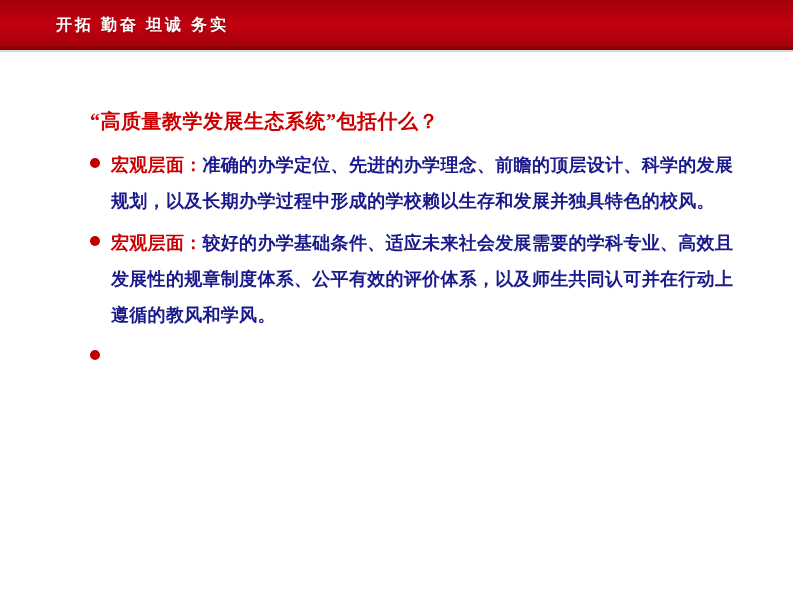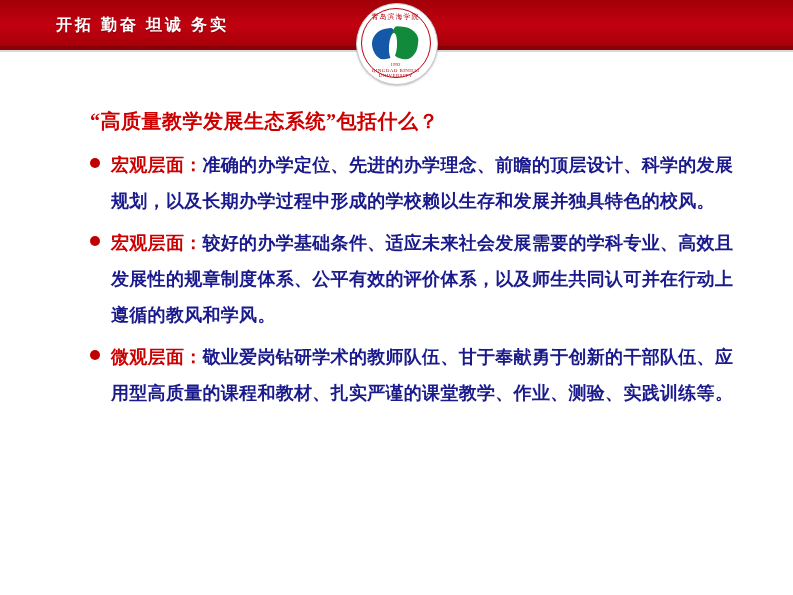--- a/index.html
+++ b/index.html
@@ -212,45 +212,33 @@
 <body>
 
 <div class="slide">
 
   <div class="banner"></div>
   <div class="banner-underline"></div>
   <div class="banner-thin"></div>
 
   <div class="motto motto-left">开拓 勤奋 坦诚 务实</div>
 
-  <div class="emblem-wrap">
-    <div class="emblem-disc"></div>
-    <div class="emblem-ring"></div>
-    <div class="emblem-inner"></div>
-    <div class="wave-blue"></div>
-    <div class="wave-green"></div>
-    <div class="wave-white"></div>
-    <div class="emblem-cn">青岛滨海学院</div>
-    <div class="emblem-year">1992</div>
-    <div class="emblem-en">QINGDAO BINHAI UNIVERSITY</div>
-  </div>
 
   <div class="content">
 
     <div class="title-line">“高质量教学发展生态系统”包括什么？</div>
 
     <div class="bullet-row">
       <div class="bullet-dot"></div>
       <div class="bullet-text"><span class="lead">宏观层面：</span><span class="body-blue">准确的办学定位、先进的办学理念、前瞻的顶层设计、科学的发展规划，以及长期办学过程中形成的学校赖以生存和发展并独具特色的校风。</span></div>
     </div>
 
     <div class="bullet-row">
       <div class="bullet-dot"></div>
       <div class="bullet-text"><span class="lead">宏观层面：</span><span class="body-blue">较好的办学基础条件、适应未来社会发展需要的学科专业、高效且发展性的规章制度体系、公平有效的评价体系，以及师生共同认可并在行动上遵循的教风和学风。</span></div>
     </div>
 
     <div class="bullet-row">
       <div class="bullet-dot"></div>
-      <div class="bullet-text"><span class="lead">微观层面：</span><span class="body-blue">敬业爱岗钻研学术的教师队伍、甘于奉献勇于创新的干部队伍、应用型高质量的课程和教材、扎实严谨的课堂教学、作业、测验、实践训练等。</span></div>
     </div>
 
   </div>
 </div>
 
 </body></html>

